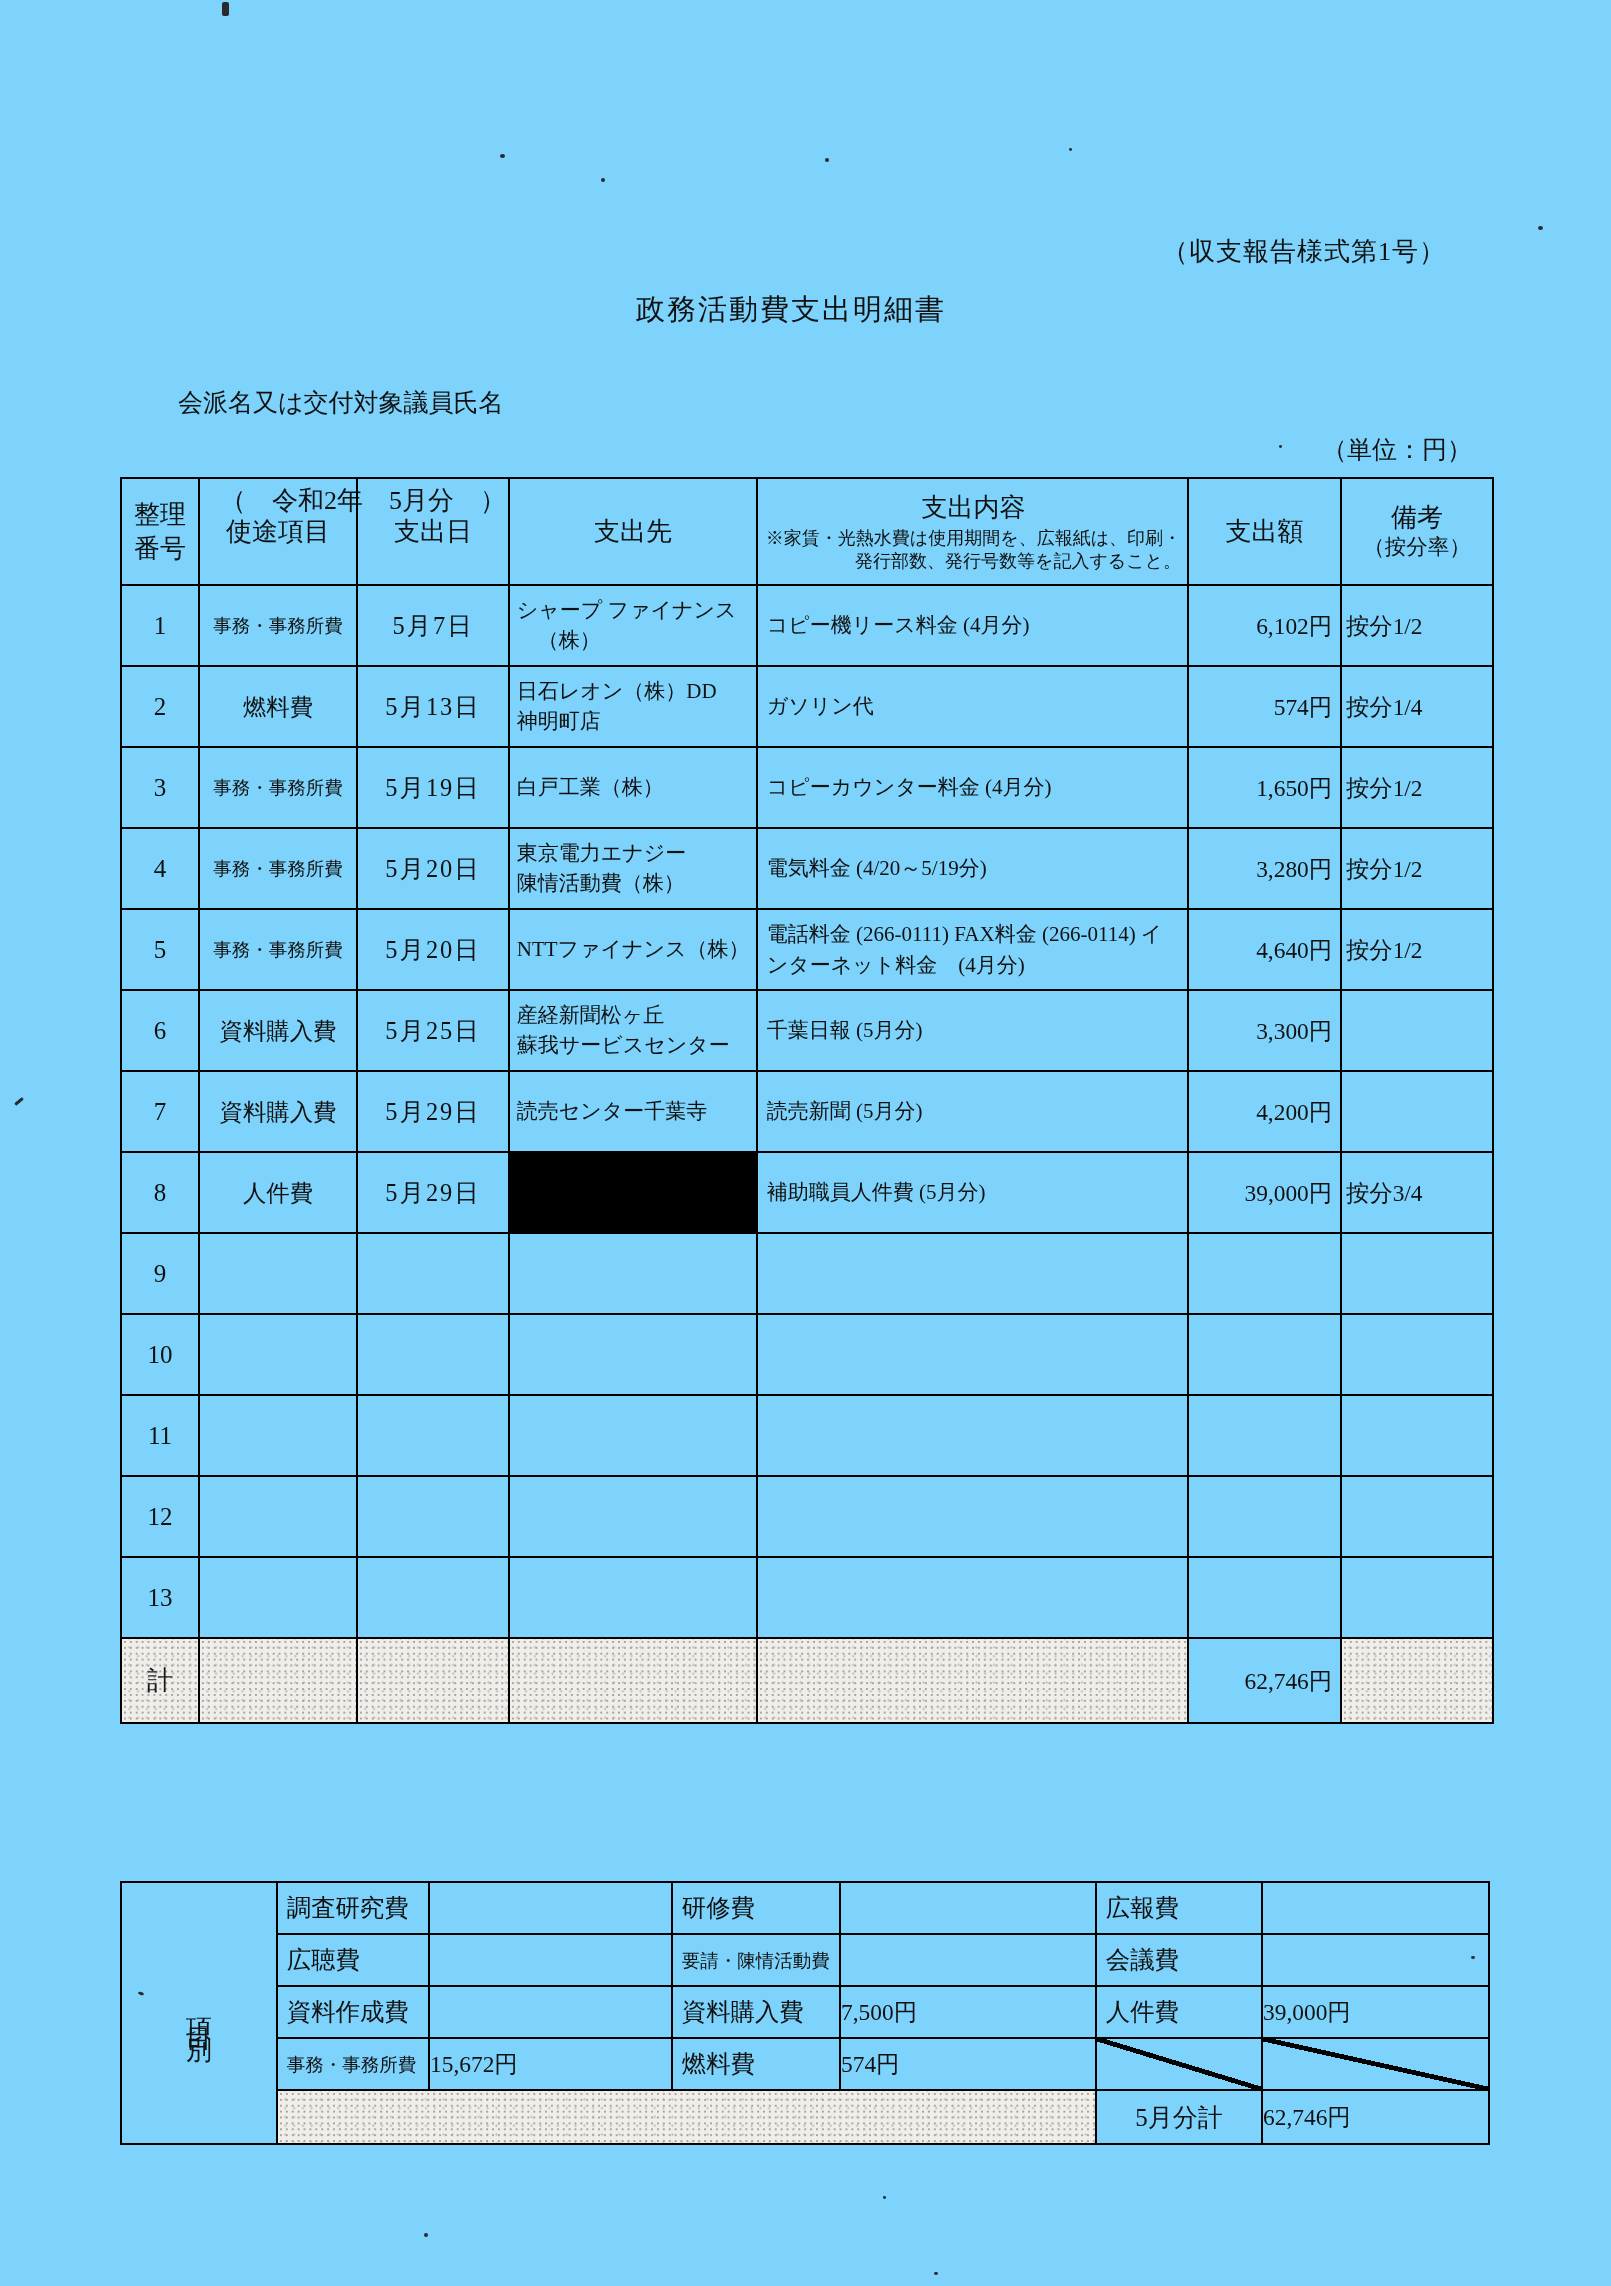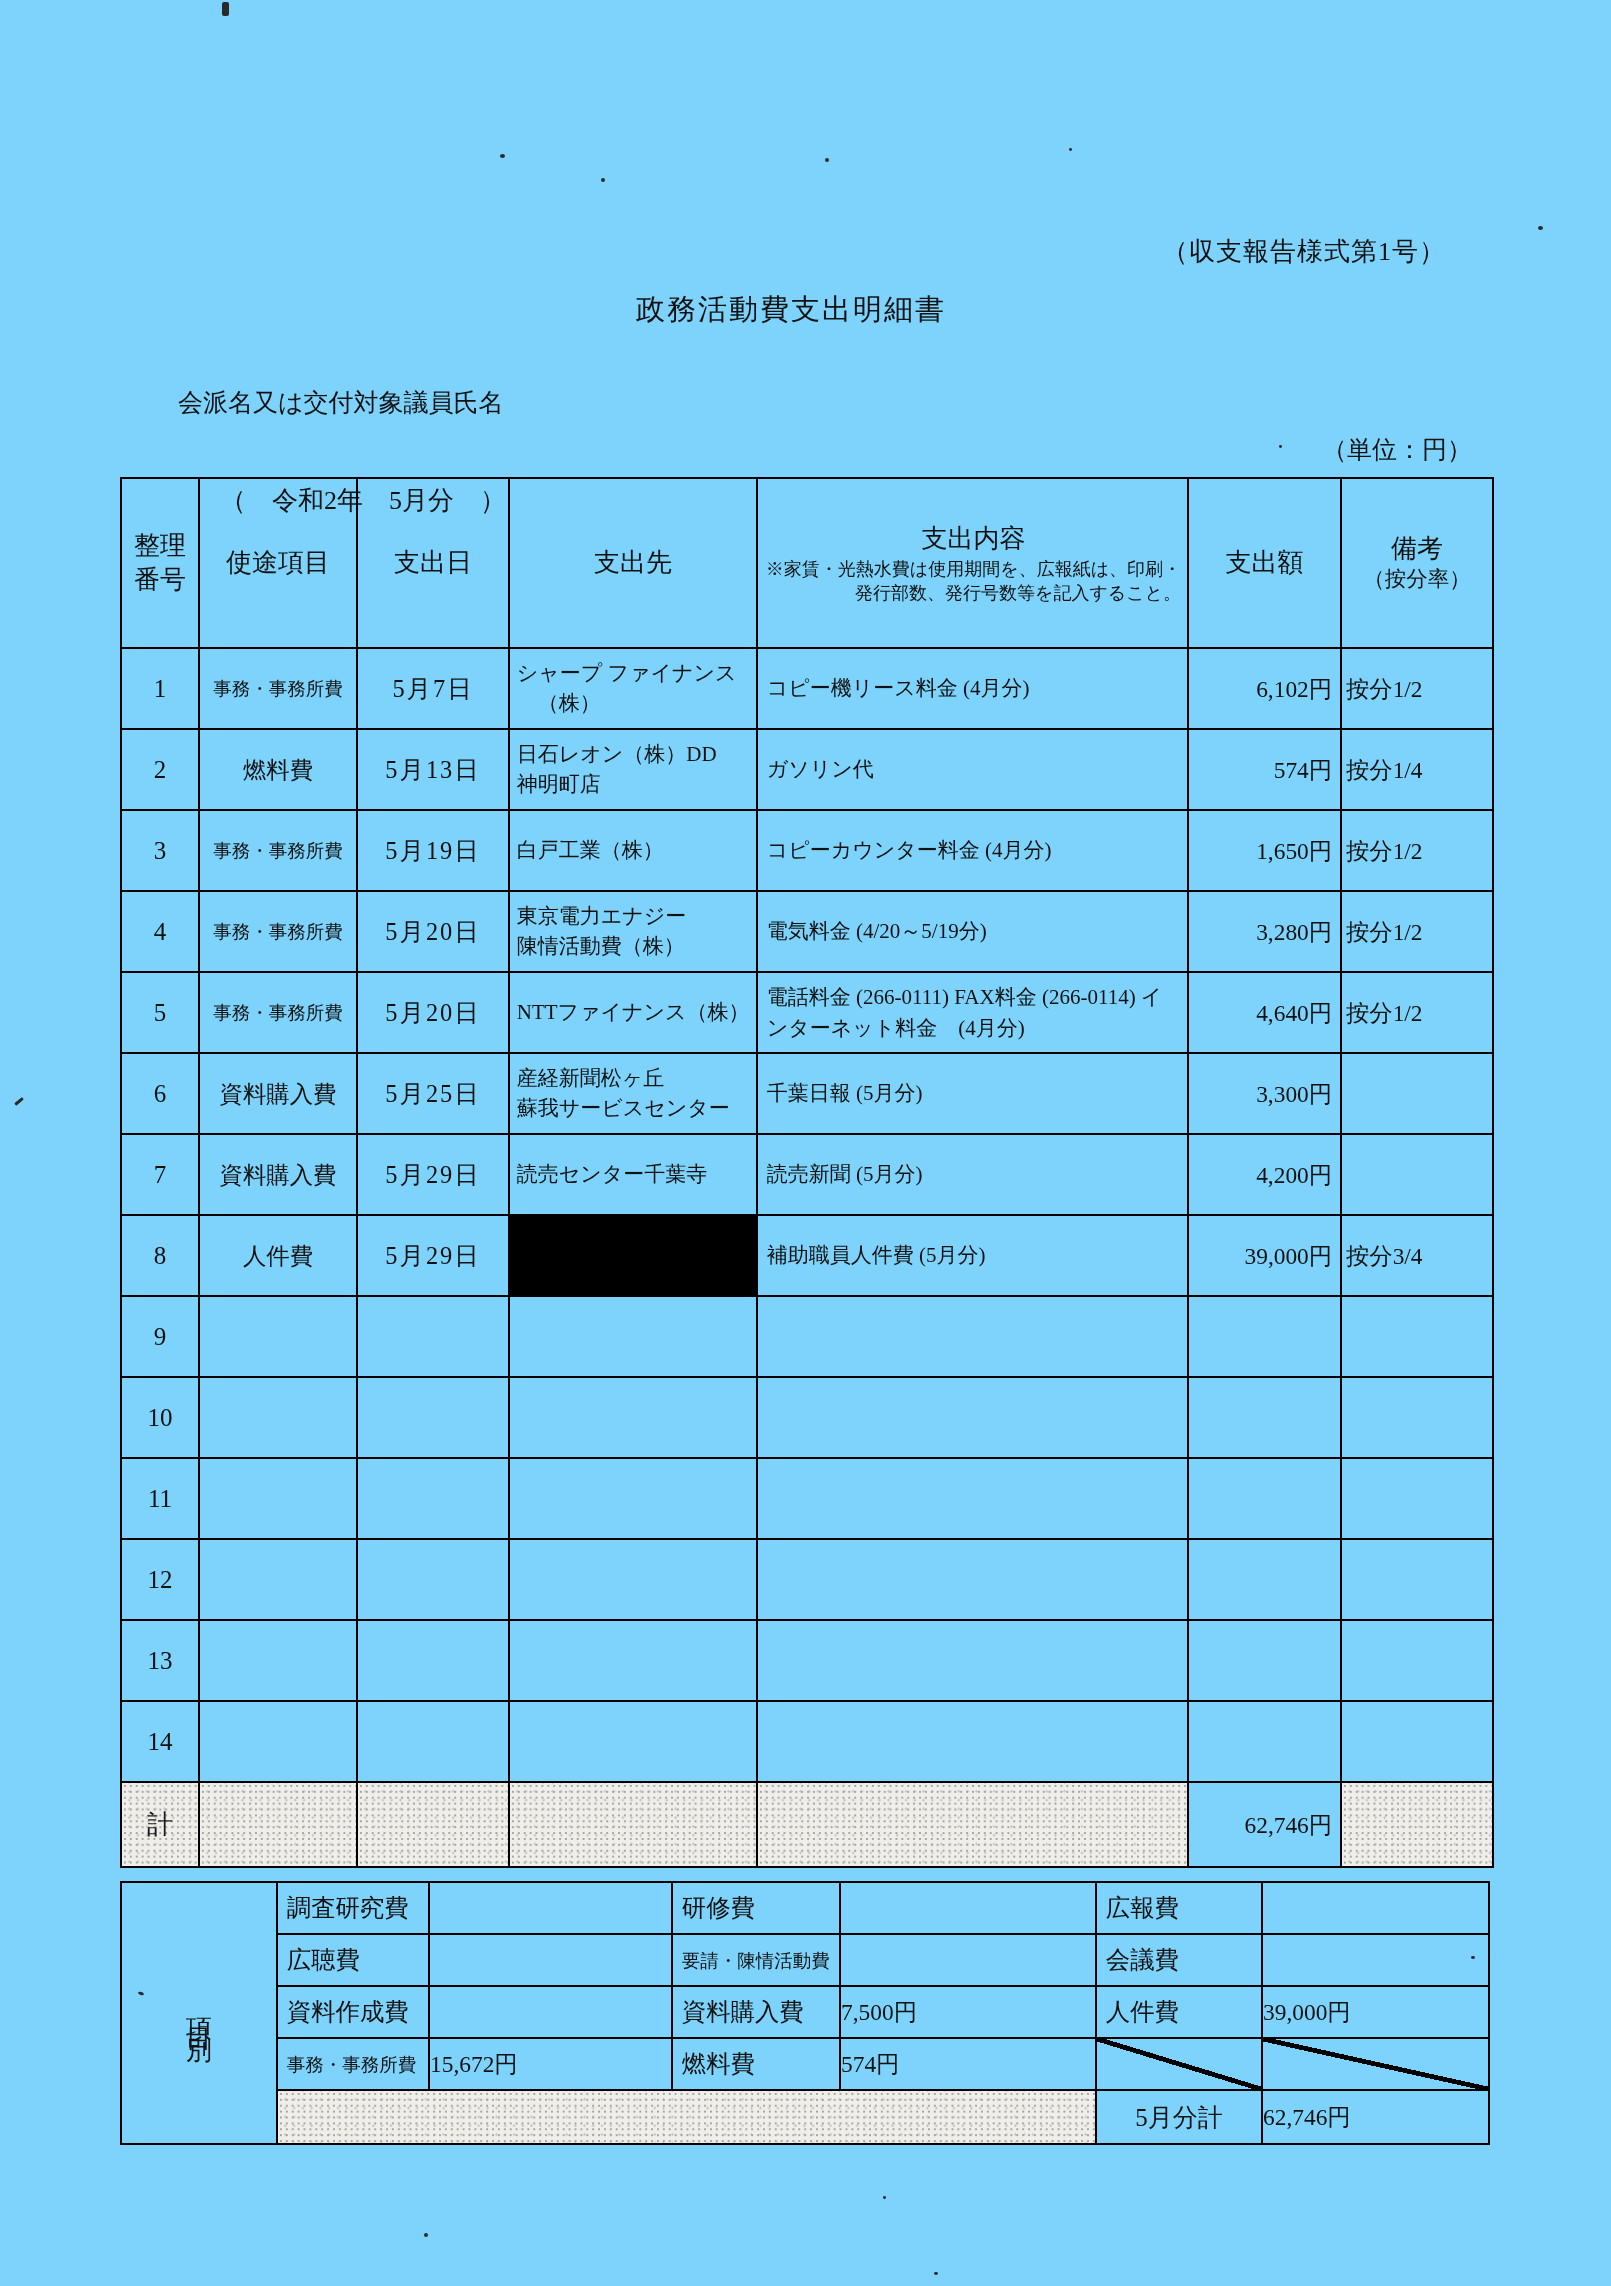--- a/index.html
+++ b/index.html
@@ -31,21 +31,21 @@
 
   .main-table{position:absolute;left:120px;top:477px;width:1372px;}
   .main-table th{font-size:26px;line-height:1.3;}
   .main-table th.h-no{padding:0 9.8px;}
   .main-table th.h-desc{vertical-align:middle;padding:3.9px 5.9px 2px 7.8px;}
   .h-desc .h-desc-title{text-align:center;font-size:26px;}
   .h-desc .h-desc-note{text-align:right;font-size:18px;line-height:1.32;margin-top:2px;}
   .h-remark-sub{font-size:21.5px;}
 
   .main-table tr.data-row{height:81px;}
-  .main-table tr.header-row{height:170px;}
+  .main-table tr.header-row{height:107px;}
   .main-table tr.total-row{height:85px;}
 
   .cell-no{font-size:25px;text-align:center;}
   .cell-category{font-size:23.4px;text-align:center;}
   .cell-category.sm{font-size:18.5px;}
   .cell-date{font-size:24.4px;text-align:center;letter-spacing:2px;}
   .cell-payee{font-size:21px;text-align:left;padding:2px 3.9px 2px 6.8px;line-height:1.4;white-space:pre-line;}
   .cell-desc{font-size:21px;text-align:left;padding:2px 5.9px 2px 8.8px;line-height:1.45;white-space:pre-line;}
   .cell-amount{font-size:23.4px;text-align:right;padding-right:7.8px;}
   .cell-remark{font-size:23.4px;text-align:left;padding-left:3.9px;}
@@ -238,29 +238,20 @@
     </tr>
         <tr class="data-row">
       <td class="cell-no">13</td>
       <td class="cell-category"></td>
       <td class="cell-date"></td>
       <td class="cell-payee"></td>
       <td class="cell-desc"></td>
       <td class="cell-amount"></td>
       <td class="cell-remark"></td>
     </tr>
-        <tr class="data-row">
-      <td class="cell-no">14</td>
-      <td class="cell-category"></td>
-      <td class="cell-date"></td>
-      <td class="cell-payee"></td>
-      <td class="cell-desc"></td>
-      <td class="cell-amount"></td>
-      <td class="cell-remark"></td>
-    </tr>
       </tbody>
     <tfoot>
       <tr class="total-row">
         <td class="halftone total-label">計</td>
         <td class="halftone"></td>
         <td class="halftone"></td>
         <td class="halftone"></td>
         <td class="halftone"></td>
         <td class="cell-amount">62,746円</td>
         <td class="halftone"></td>

